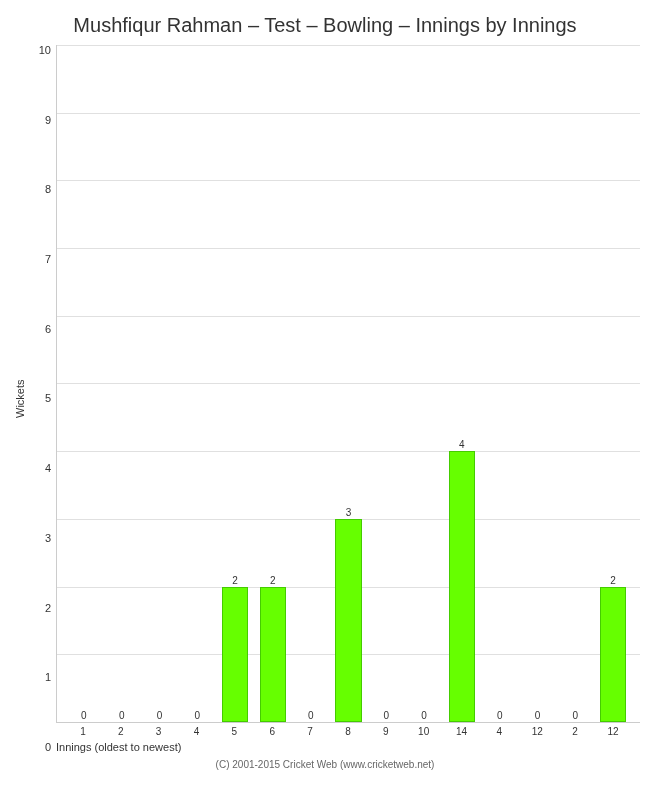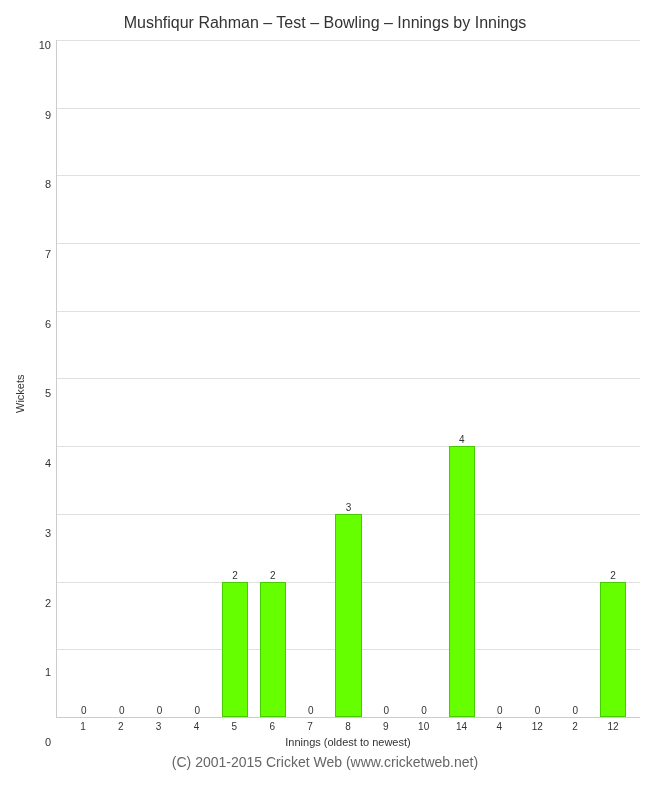--- a/index.html
+++ b/index.html
@@ -14,21 +14,21 @@
     }
     .chart-container {
       width: 650px;
       height: 800px;
       display: flex;
       flex-direction: column;
       align-items: center;
       padding: 10px 10px 30px 10px;
     }
     .chart-title {
-      font-size: 16px;
+      font-size: 20px;
       text-align: center;
       margin-bottom: 8px;
       margin-top: 4px;
     }
     .chart-area {
       display: flex;
       flex-direction: row;
       flex: 1;
       width: 100%;
     }
@@ -114,27 +114,26 @@
       padding: 0 8px;
     }
     .x-tick {
       flex: 1;
       text-align: center;
       font-size: 10px;
       color: #333;
       padding-top: 3px;
     }
     .x-axis-label {
-      text-align: center;
       font-size: 11px;
       margin-top: 4px;
       color: #333;
     }
     .footer {
-      font-size: 14px;
+      font-size: 10px;
       color: #666;
       margin-top: 6px;
       text-align: center;
     }
   </style>
 </head>
 <body>
 
 <div class="chart-container">
   <div class="chart-title">Mushfiqur Rahman – Test – Bowling – Innings by Innings</div>

